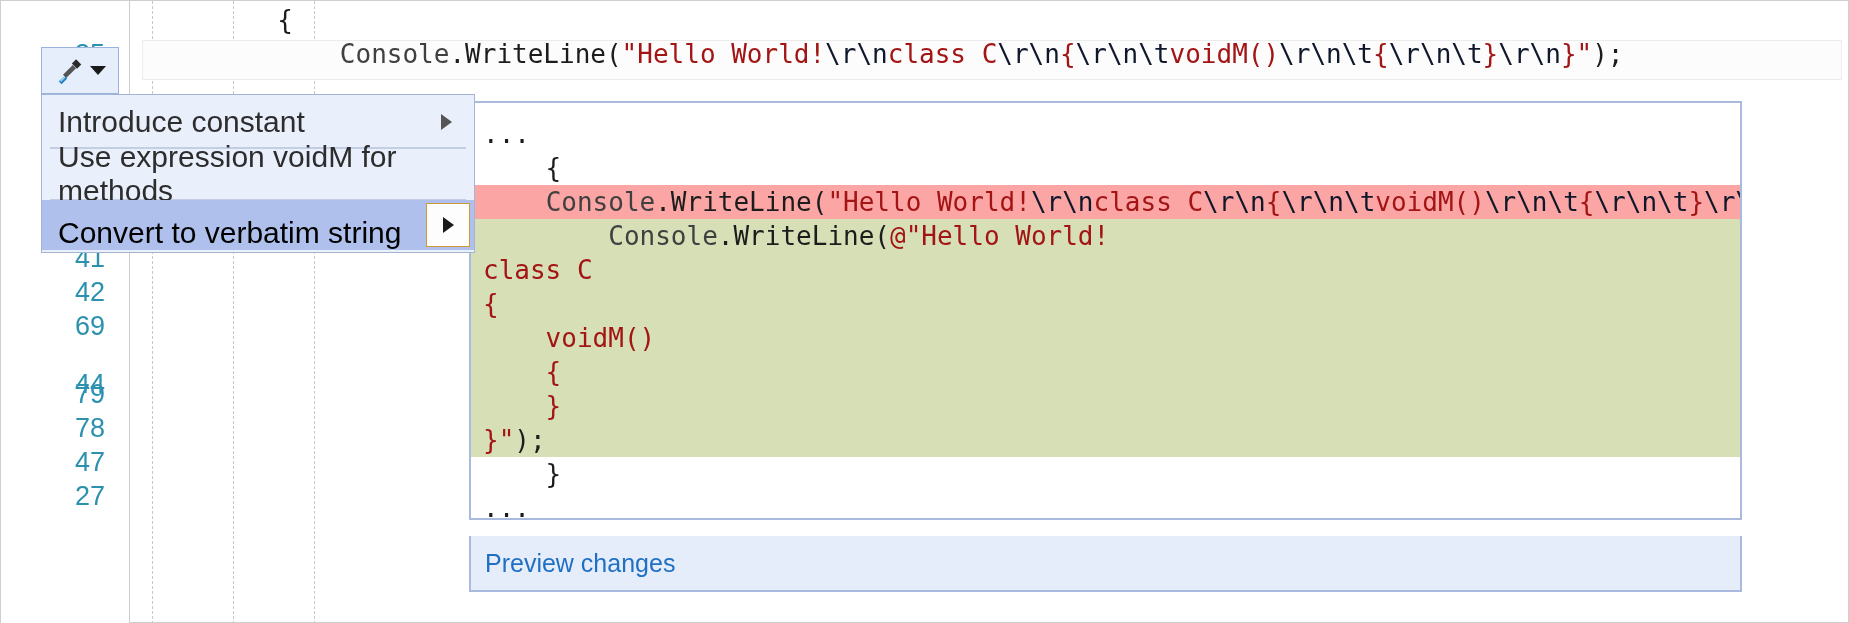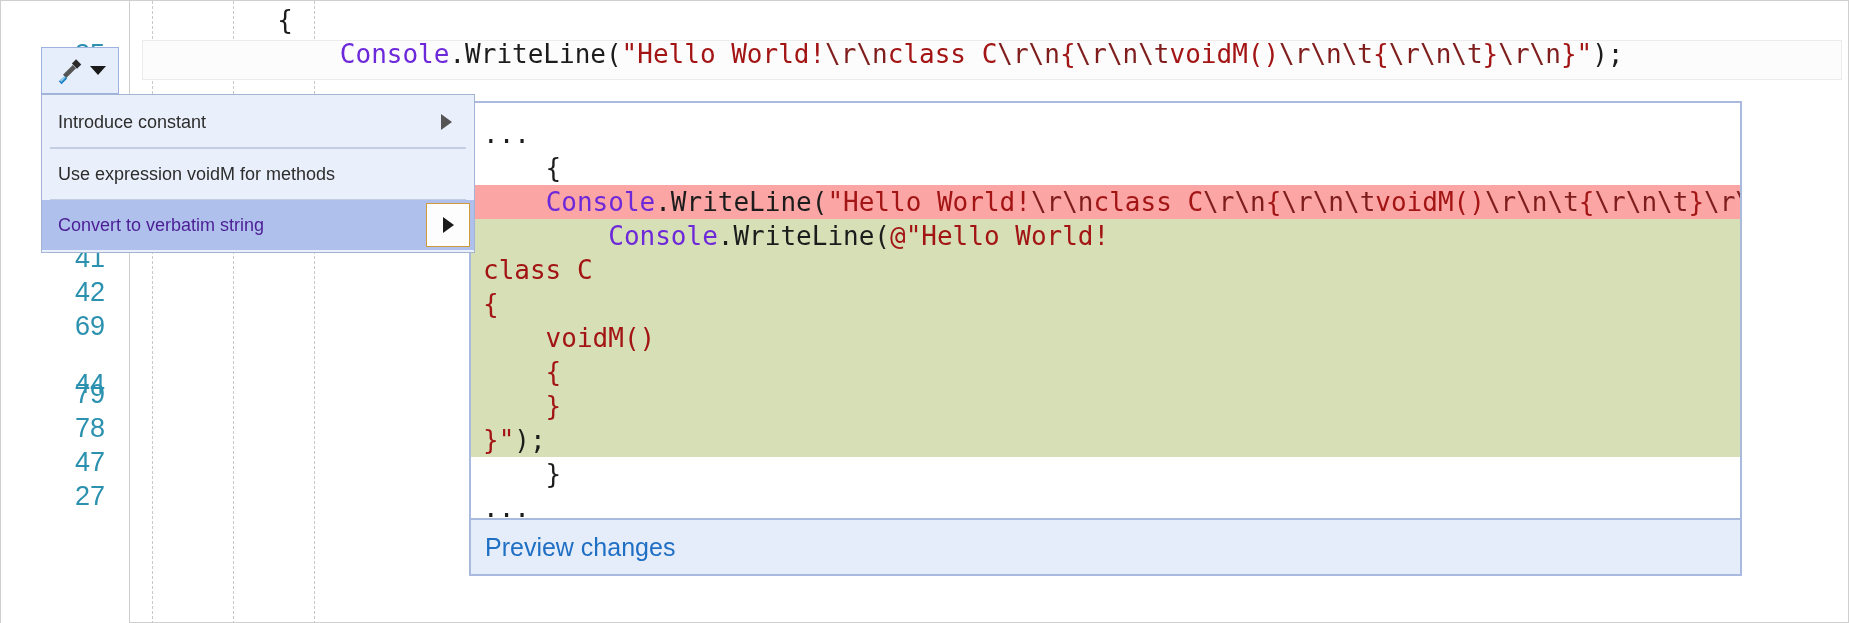--- a/index.html
+++ b/index.html
@@ -61,25 +61,25 @@
   }
 
   
   .code-line {
     position: absolute;
     font-family: "DejaVu Sans Mono", monospace;
     font-size: 26px;
     line-height: 34px;
     white-space: pre;
   }
-  .tok-type   { color: #6d28d9; }
+  .tok-type   { color: #404040; }
   .tok-punct  { color: #1c1c1c; }
   .tok-plain  { color: #1c1c1c; }
   .tok-string { color: #a31515; }
-  .tok-escape { color: #7f1d1d; }
+  .tok-escape { color: #0f172a; }
 
   
   #current-line-box {
     position: absolute;
     left: 141px; top: 39px;
     width: 1700px; height: 40px;
     border: 1px solid #ececec;
     background: #fcfcfc;
     box-sizing: border-box;
   }
@@ -118,28 +118,29 @@
     z-index: 40;
     padding: 2px 0 2px 0;
   }
   .menu-item {
     position: relative;
     height: 50px;
     display: flex;
     align-items: center;
     padding-left: 16px;
     font-family: "Liberation Sans", sans-serif;
-    font-size: 18px;
+    font-size: 30px;
     color: #2d2d2d;
     cursor: pointer;
     box-sizing: border-box;
   }
   .menu-item.selected {
     background: #aec0eb;
-    color: #4c1d95;
+    color: #000000;
+    align-items: flex-end;
   }
   .menu-sep {
     height: 1px;
     background: #c4cee3;
     margin: 0 8px;
   }
   .submenu-arrow {
     position: absolute;
     right: 14px;
     top: 50%;
@@ -200,20 +201,21 @@
 
   #preview-footer {
     background: #e6edfa;
     border: 2px solid #a9bade;
     border-top: none;
     box-sizing: border-box;
     height: 56px;
     display: flex;
     align-items: center;
     padding-left: 14px;
+    margin-top: 16px;
   }
   #preview-changes-link {
     font-family: "Liberation Sans", sans-serif;
     font-size: 25px;
     color: #1f6fc4;
     cursor: pointer;
   }
 </style>
 </head>
 <body>

